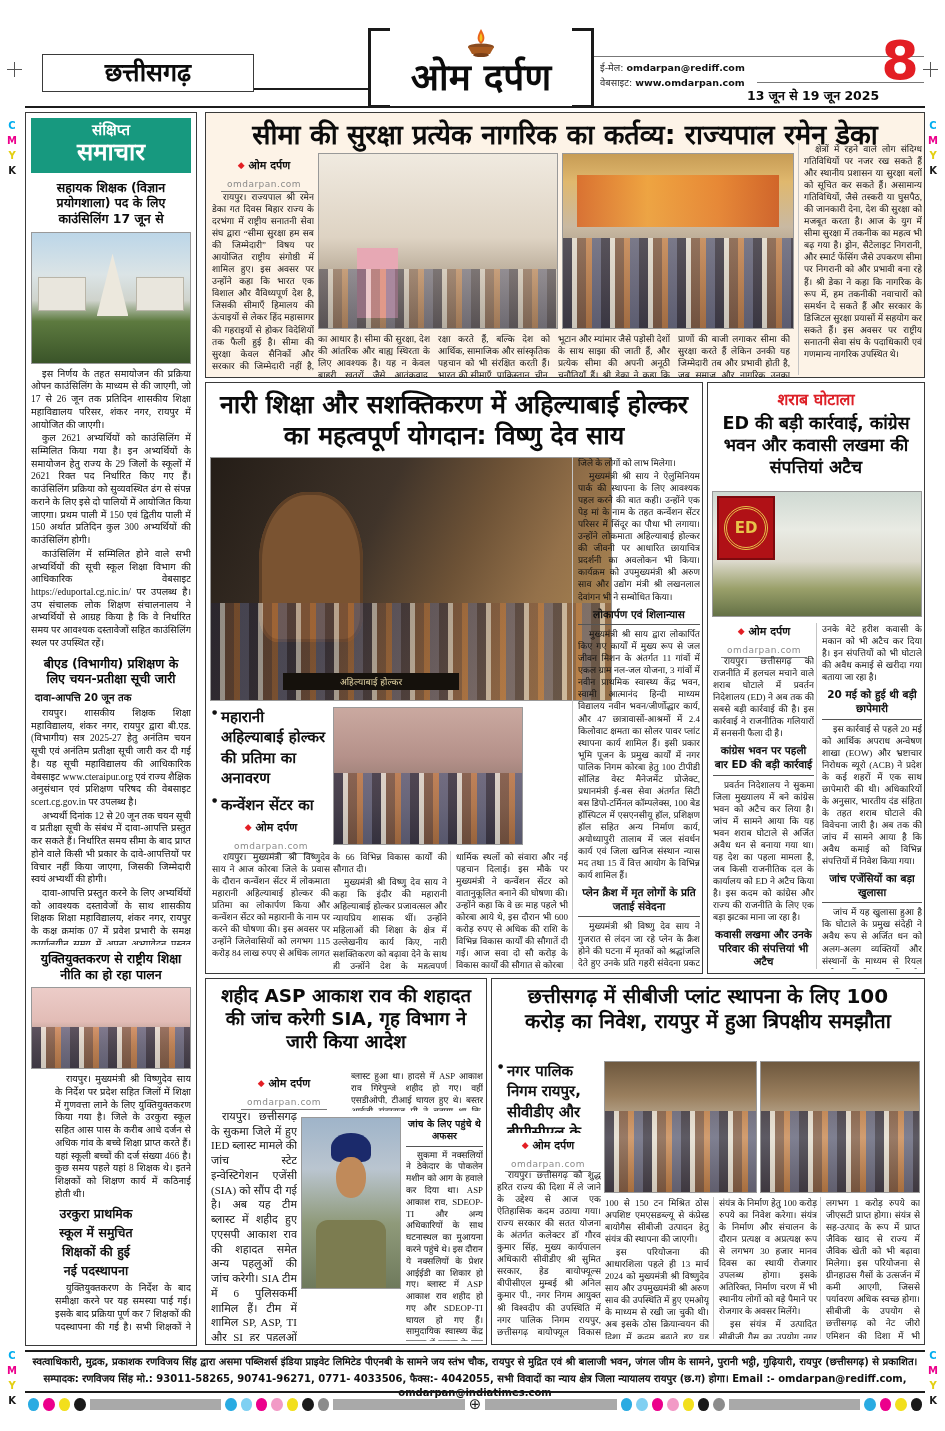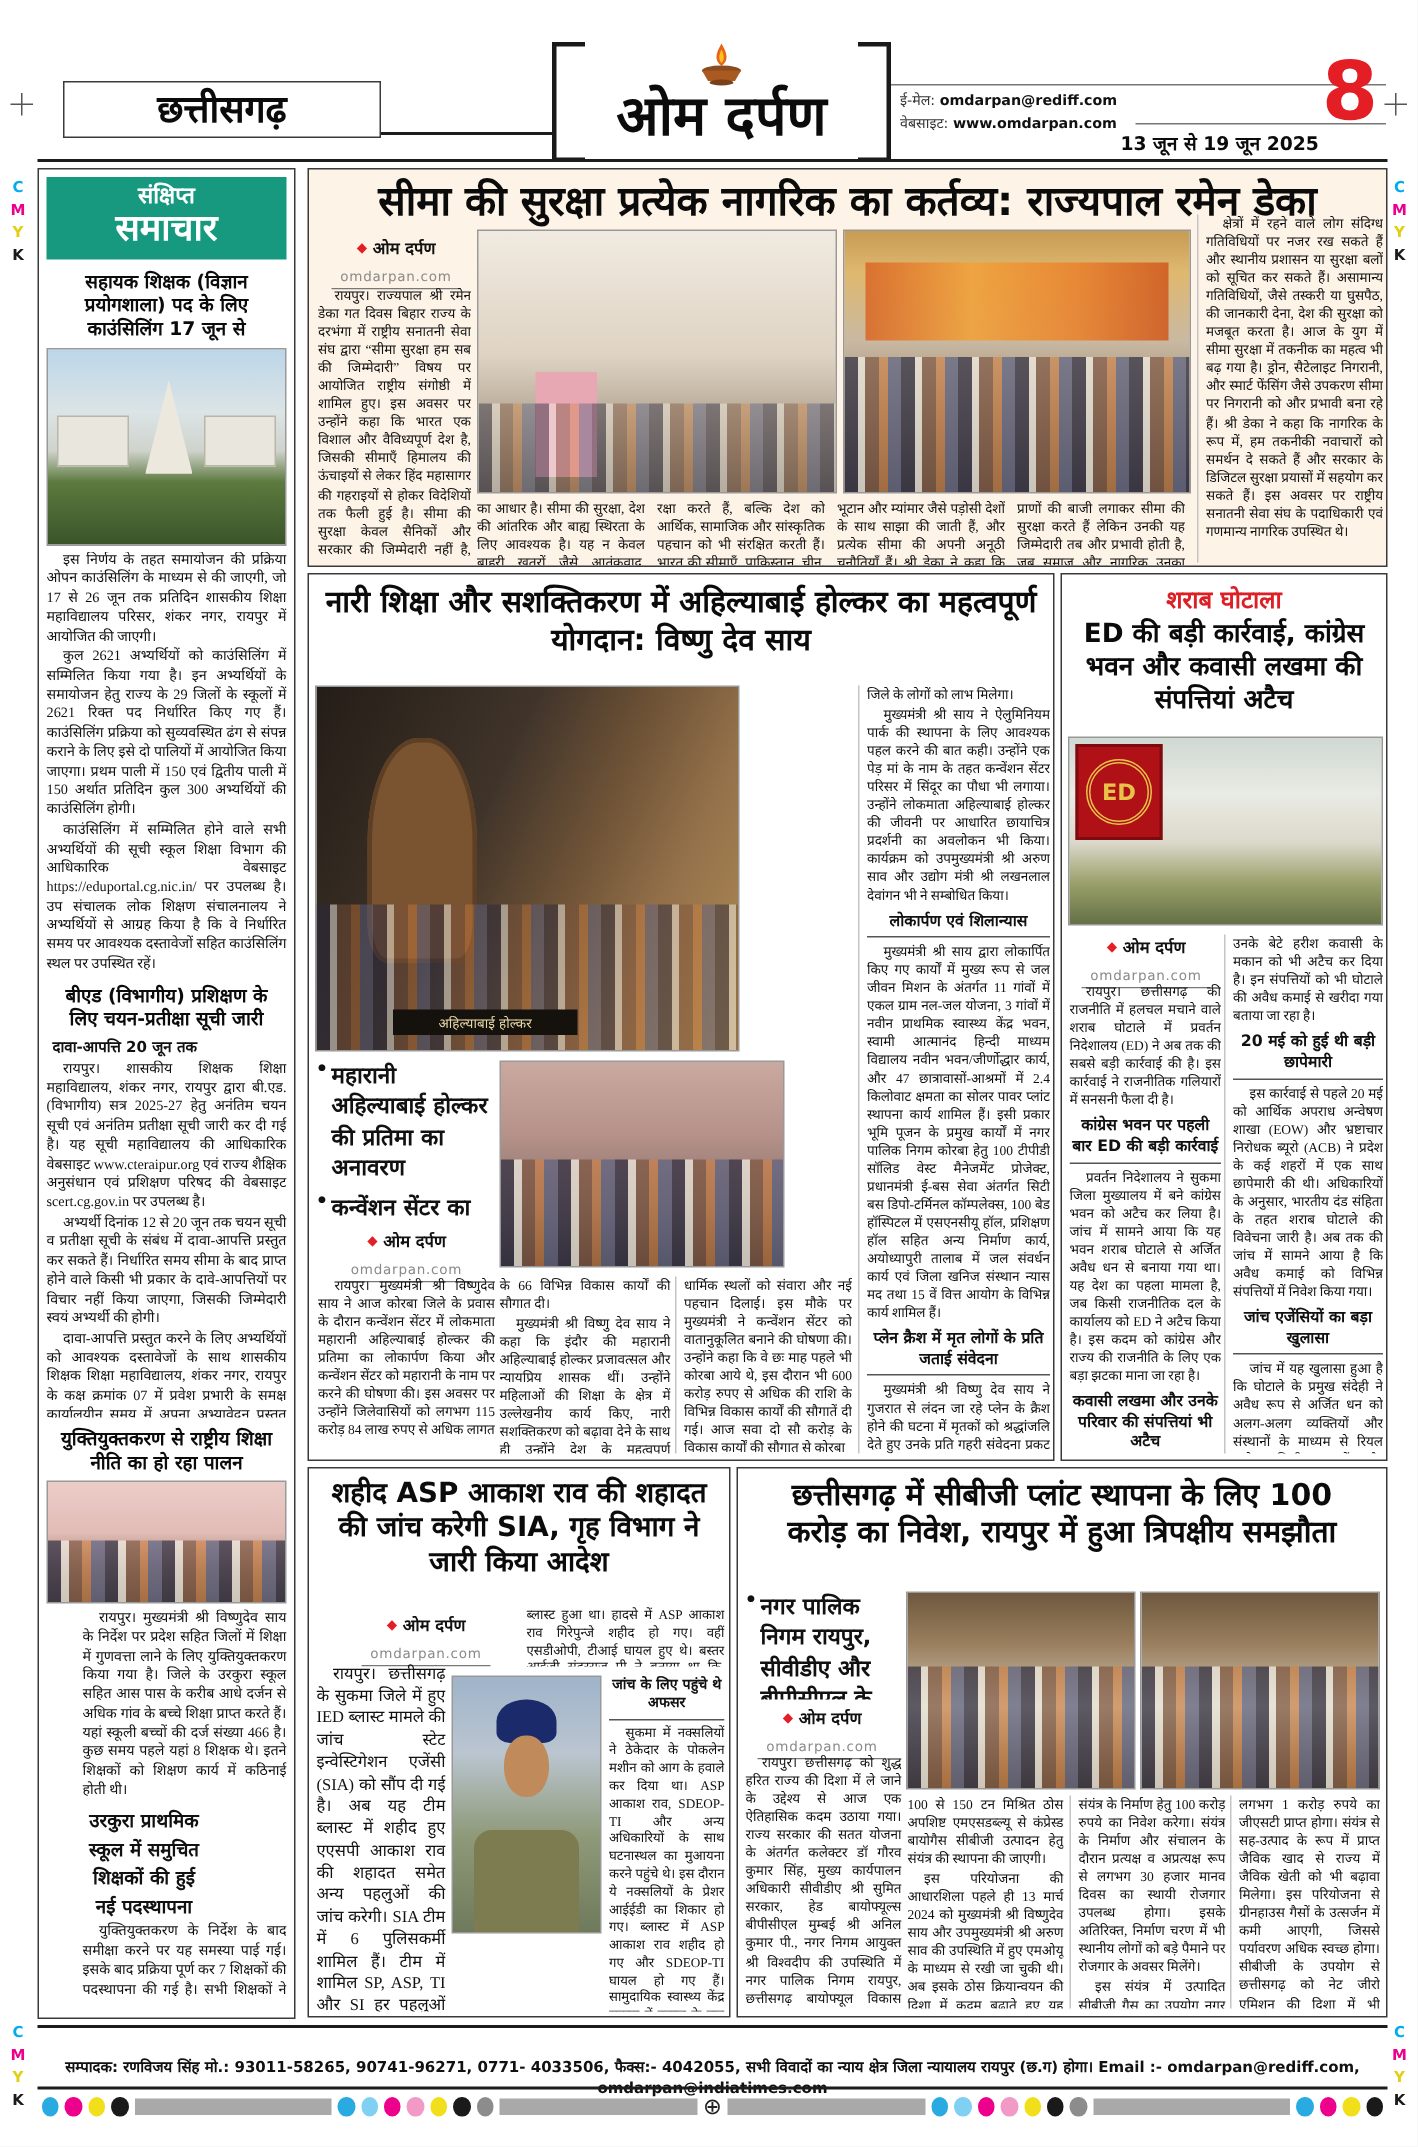--- a/index.html
+++ b/index.html
@@ -199,23 +199,23 @@
       </div>
     <div class="body-t abs" style="left:352px;top:220px;width:112px;height:44px;font-size:9px;">
         <p style="text-indent:0;">भूटान और म्यांमार जैसे पड़ोसी देशों के साथ साझा की जाती हैं, और प्रत्येक सीमा की अपनी अनूठी चुनौतियाँ हैं। श्री डेका ने कहा कि हमारे सैनिक,</p>
       </div>
     <div class="body-t abs" style="left:472px;top:220px;width:112px;height:44px;font-size:9px;">
         <p style="text-indent:0;">प्राणों की बाजी लगाकर सीमा की सुरक्षा करते हैं लेकिन उनकी यह जिम्मेदारी तब और प्रभावी होती है, जब समाज और नागरिक उनका साथ देते हैं। सीमावर्ती</p>
       </div>
   </div>
 
   <div class="abs bx" style="left:205px;top:382px;width:498px;height:592px;overflow:hidden;">
-    <div class="hl" style="font-size:20px;margin:6px 8px 4px;">नारी शिक्षा और सशक्तिकरण में अहिल्याबाई होल्कर का महत्वपूर्ण योगदान: विष्णु देव साय</div>
-
-    <div class="photo ph-statue" style="left:4px;top:74px;width:283px;height:244px;">
+    <div class="hl" style="font-size:25px;margin:6px 8px 4px;">नारी शिक्षा और सशक्तिकरण में अहिल्याबाई होल्कर का महत्वपूर्ण योगदान: विष्णु देव साय</div>
+
+    <div class="photo ph-statue" style="left:4px;top:74px;width:402px;height:244px;">
       <div class="bust"></div>
       <div class="fig" style="height:40%;opacity:.6;"></div>
       <div class="plate">अहिल्याबाई होल्कर</div>
     </div>
 
     <div class="body-t abs vsep" style="left:366px;top:74px;width:128px;height:512px;font-size:9px;padding-left:5px;">
       <p style="text-indent:0;">जिले के लोगों को लाभ मिलेगा।</p>
       <p>मुख्यमंत्री श्री साय ने ऐलुमिनियम पार्क की स्थापना के लिए आवश्यक पहल करने की बात कही। उन्होंने एक पेड़ मां के नाम के तहत कन्वेंशन सेंटर परिसर में सिंदूर का पौधा भी लगाया। उन्होंने लोकमाता अहिल्याबाई होल्कर की जीवनी पर आधारित छायाचित्र प्रदर्शनी का अवलोकन भी किया। कार्यक्रम को उपमुख्यमंत्री श्री अरुण साव और उद्योग मंत्री श्री लखनलाल देवांगन भी ने सम्बोधित किया।</p>
       <div class="subhead">लोकार्पण एवं शिलान्यास</div>
       <p>मुख्यमंत्री श्री साय द्वारा लोकार्पित किए गए कार्यों में मुख्य रूप से जल जीवन मिशन के अंतर्गत 11 गांवों में एकल ग्राम नल-जल योजना, 3 गांवों में नवीन प्राथमिक स्वास्थ्य केंद्र भवन, स्वामी आत्मानंद हिन्दी माध्यम विद्यालय नवीन भवन/जीर्णोद्धार कार्य, और 47 छात्रावासों-आश्रमों में 2.4 किलोवाट क्षमता का सोलर पावर प्लांट स्थापना कार्य शामिल हैं। इसी प्रकार भूमि पूजन के प्रमुख कार्यों में नगर पालिक निगम कोरबा हेतु 100 टीपीडी सॉलिड वेस्ट मैनेजमेंट प्रोजेक्ट, प्रधानमंत्री ई-बस सेवा अंतर्गत सिटी बस डिपो-टर्मिनल कॉम्पलेक्स, 100 बेड हॉस्पिटल में एसएनसीयू हॉल, प्रशिक्षण हॉल सहित अन्य निर्माण कार्य, अयोध्यापुरी तालाब में जल संवर्धन कार्य एवं जिला खनिज संस्थान न्यास मद तथा 15 वें वित्त आयोग के विभिन्न कार्य शामिल हैं।</p>
@@ -328,20 +328,21 @@
     <div class="body-t abs vsep" style="left:221px;top:218px;width:104px;height:142px;font-size:9px;padding-left:5px;">
       <p style="text-indent:0;">संयंत्र के निर्माण हेतु 100 करोड़ रुपये का निवेश करेगा। संयंत्र के निर्माण और संचालन के दौरान प्रत्यक्ष व अप्रत्यक्ष रूप से लगभग 30 हजार मानव दिवस का स्थायी रोजगार उपलब्ध होगा। इसके अतिरिक्त, निर्माण चरण में भी स्थानीय लोगों को बड़े पैमाने पर रोजगार के अवसर मिलेंगे।</p>
       <p>इस संयंत्र में उत्पादित सीबीजी गैस का उपयोग नगर बसों और अन्य वाणिज्यिक माध्यमों में किया जाएगा, जिससे राज्य को हर वर्ष</p>
     </div>
     <div class="body-t abs vsep" style="left:328px;top:218px;width:100px;height:142px;font-size:9px;padding-left:5px;">
       <p style="text-indent:0;">लगभग 1 करोड़ रुपये का जीएसटी प्राप्त होगा। संयंत्र से सह-उत्पाद के रूप में प्राप्त जैविक खाद से राज्य में जैविक खेती को भी बढ़ावा मिलेगा। इस परियोजना से ग्रीनहाउस गैसों के उत्सर्जन में कमी आएगी, जिससे पर्यावरण अधिक स्वच्छ होगा। सीबीजी के उपयोग से छत्तीसगढ़ को नेट जीरो एमिशन की दिशा में भी मजबूती मिलेगी। कार्यक्रम में बीपीसीएल और सीबीडीए के वरिष्ठ अधिकारी उपस्थित रहे।</p>
     </div>
   </div>
 
   <div class="rule" style="left:25px;top:1350px;width:900px;height:2px;"></div>
+  <div class="abs ftr" style="left:25px;top:1355px;width:900px;">स्वत्वाधिकारी, मुद्रक, प्रकाशक रणविजय सिंह द्वारा असमा पब्लिशर्स इंडिया प्राइवेट लिमिटेड पीएनबी के सामने जय स्तंभ चौक, रायपुर से मुद्रित एवं श्री बालाजी भवन, जंगल जीम के सामने, पुरानी भट्ठी, गुढ़ियारी, रायपुर (छत्तीसगढ़) से प्रकाशित।</div>
   <div class="abs ftr" style="left:25px;top:1372px;width:900px;">सम्पादक: रणविजय सिंह मो.: 93011-58265, 90741-96271, 0771- 4033506, फैक्स:- 4042055, सभी विवादों का न्याय क्षेत्र जिला न्यायालय रायपुर (छ.ग) होगा। Email :- omdarpan@rediff.com, omdarpan@indiatimes.com</div>
   <div class="rule" style="left:25px;top:1391px;width:900px;height:2px;"></div>
 
   <div class="cbar" style="left:28px;top:1398px;width:894px;justify-content:center;">
     <span class="dot" style="background:var(--cyan);"></span>
     <span class="dot" style="background:var(--magenta);"></span>
     <span class="dot" style="background:var(--yellow);"></span>
     <span class="dot" style="background:#1a1a1a;"></span>
     <span class="gbar" style="width:150px;"></span>
     <span class="dot" style="background:var(--cyan);"></span>

